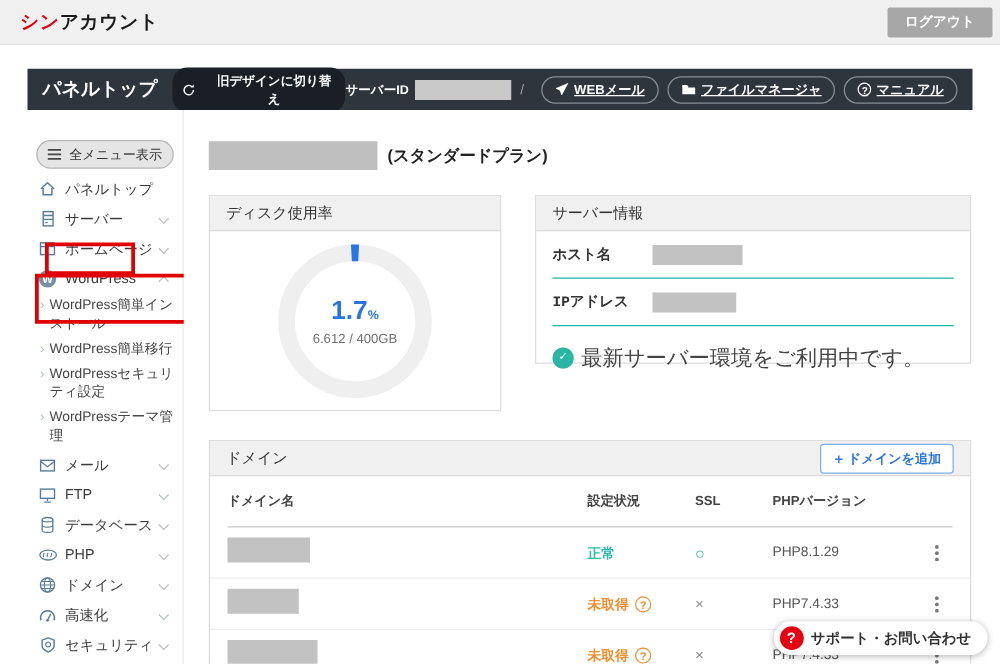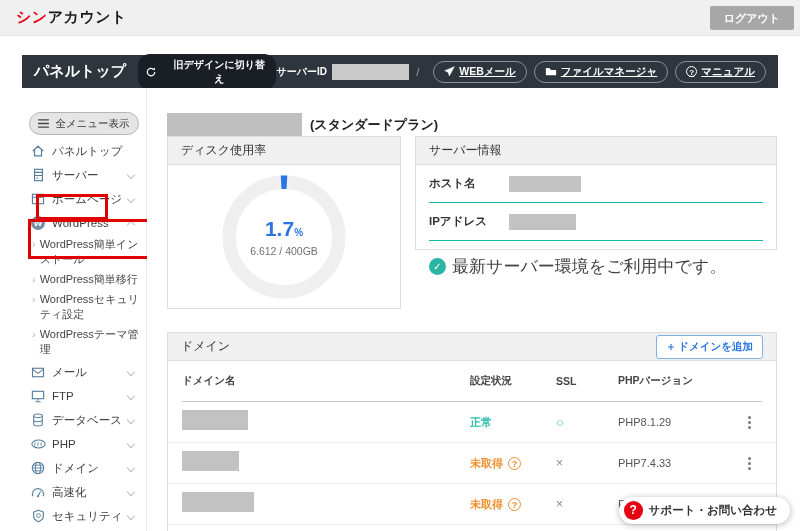--- a/index.html
+++ b/index.html
@@ -52,32 +52,32 @@
   .annotation.box1 { left:14px; top:106px; width:72px; height:26px; }
   .annotation.box2 { left:6px; top:131px; width:124px; height:40px; }
 
   
   .main { flex:1; padding:25px 23px 0 20px; background:#fff; position:relative; }
   .heading-row { display:flex; align-items:center; gap:8px; }
   .redacted { background:#c2c2c2; }
   .server-name-box { width:135px; height:23px; background:#bfbfbf; }
   .plan-label { font-size:13px; font-weight:bold; color:#222; }
 
-  .cards-row { display:flex; gap:14px; }
+  .cards-row { display:flex; gap:27px; margin-top:20px; }
   .card { border:1px solid #ddd; background:#fff; }
   .card-head { height:28px; background:#f0f0f0; display:flex; align-items:center; padding:0 13px; font-size:12px; color:#333; border-bottom:1px solid #ddd; }
 
   .disk-card { width:234px; height:173px; }
   .donut-wrap { position:relative; width:124px; height:124px; margin:10px auto 0 auto; }
   .donut-center { position:absolute; inset:0; display:flex; flex-direction:column; align-items:center; justify-content:center; gap:2px; }
   .disk-pct { color:#2b74e4; font-weight:bold; font-size:21px; line-height:21px; }
   .disk-pct .unit { font-size:10px; font-weight:bold; }
   .disk-usage { font-size:10.5px; color:#707070; }
 
-  .info-card { flex:1; height:114px; }
+  .info-card { flex:1; height:135px;font-family:Liberation Mono, monospace; }
   .info-row { display:flex; align-items:center; height:38px; margin:0 13px; border-bottom:1px solid #14b8a6; }
   .info-label { width:80px; font-size:11.5px; font-weight:bold; color:#333; }
   .host-box { width:72px; height:16px; }
   .ip-box { width:67px; height:16px; }
   .env-row { display:flex; align-items:center; gap:6px; margin:14px 13px 0 13px; }
   .check-circle { width:17px; height:17px; border-radius:50%; background:#2bb5a5; color:#fff; font-size:10px;
     line-height:17px; text-align:center; flex-shrink:0; }
   .env-text { font-size:17px; color:#444; }
 
   

